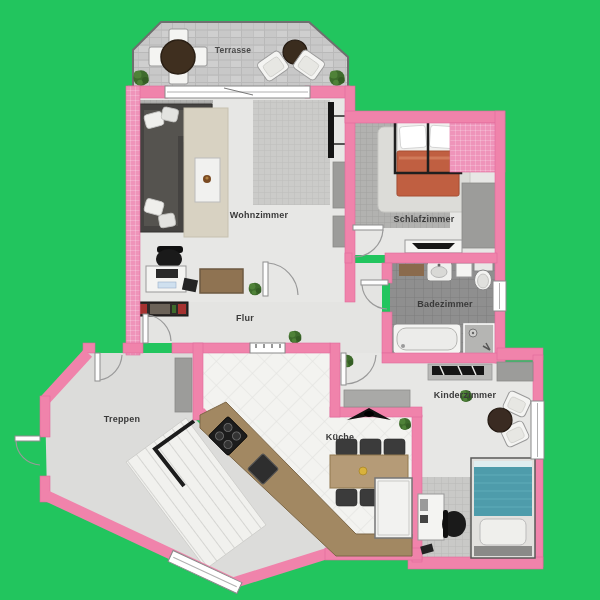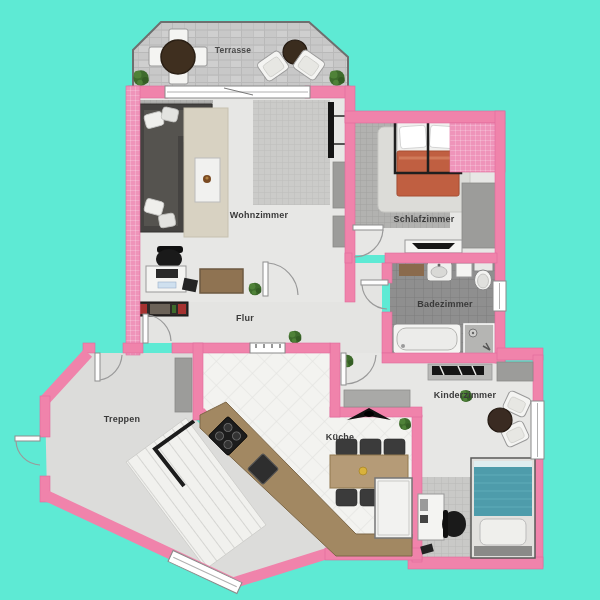--- a/index.html
+++ b/index.html
@@ -1,16 +1,16 @@
 <!DOCTYPE html>
 <html><head>
 <meta charset="utf-8">
 <style>
   html,body{margin:0;padding:0;background:#ffffff;}
-  .stage{width:600px;height:600px;position:relative;background:#5eead4;overflow:hidden;}
+  .stage{width:600px;height:600px;position:relative;background:#22c55e;overflow:hidden;}
   svg{display:block;}
   .room-label{font-family:"Liberation Sans",sans-serif;font-size:9px;font-weight:bold;fill:#3a3a3a;letter-spacing:.2px;}
   .label-sm{font-size:8.5px;fill:#4a4a4a;}
   .wall{fill:#f083ab;stroke:#e06a9c;stroke-width:.6;}
   .wallline{stroke:#f083ab;stroke-width:11;fill:none;}
   .doorleaf{fill:#fdfdfd;stroke:#8d8d8d;stroke-width:1;}
   .doorarc{fill:none;stroke:#9a9a9a;stroke-width:1.2;}
   .win{fill:#ffffff;stroke:#8a8a8a;stroke-width:1;}
   .winline{stroke:#b0b0b0;stroke-width:1;}
   .gray-block{fill:#9c9c9a;stroke:#8a8a88;stroke-width:.8;}

